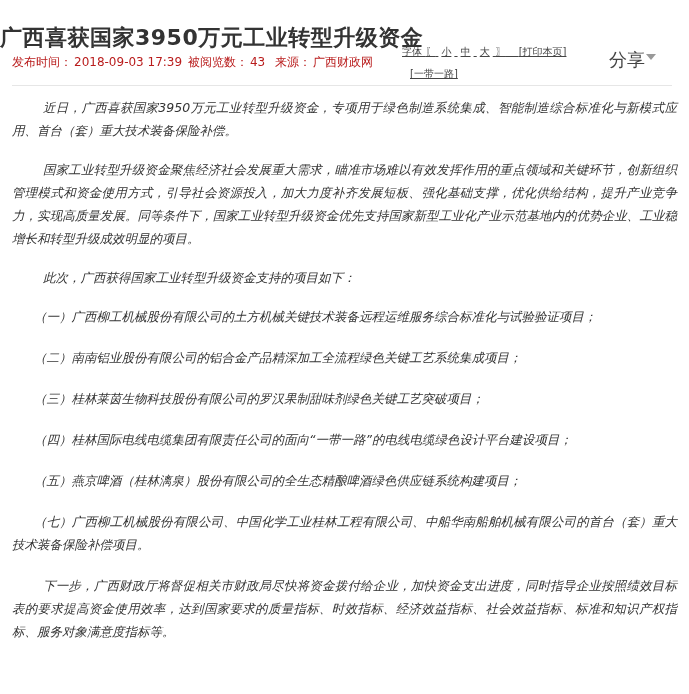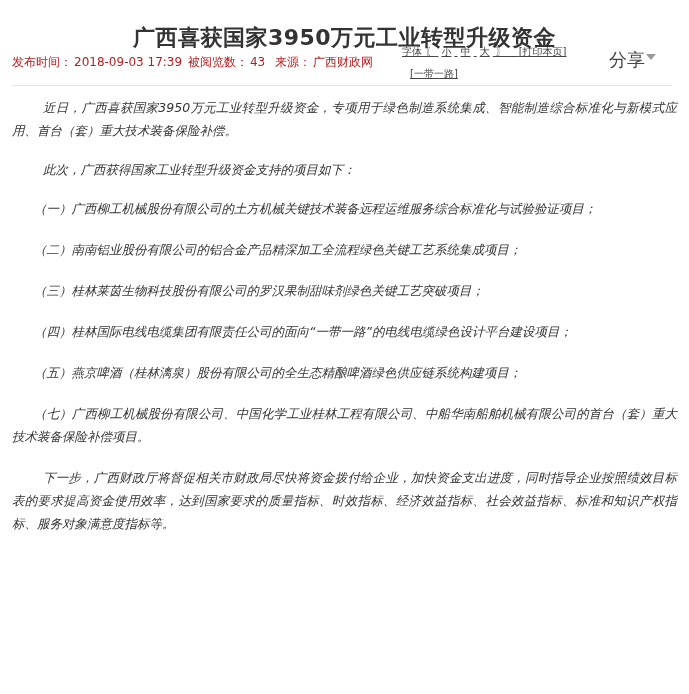--- a/index.html
+++ b/index.html
@@ -13,21 +13,20 @@
       overflow: hidden;
       font-family: "DejaVu Sans", "Liberation Sans", sans-serif;
       color: #333333;
       position: relative;
     }
     .title {
       position: absolute;
       left: 0;
       top: 7px;
       width: 689px;
-      text-align: center;
       font-size: 22px;
       font-weight: bold;
       color: #333333;
       letter-spacing: 0.5px;
       line-height: 32px;
     }
     .meta {
       position: absolute;
       left: 12px;
       top: 54px;
@@ -131,20 +130,21 @@
 </div>
 
 <div class="share">
   <span>分享</span><span class="share-arrow"></span>
 </div>
 
 <div class="divider"></div>
 
 <div class="content">
   <p>近日，广西喜获国家3950万元工业转型升级资金，专项用于绿色制造系统集成、智能制造综合标准化与新模式应用、首台（套）重大技术装备保险补偿。</p>
+  <p>国家工业转型升级资金聚焦经济社会发展重大需求，瞄准市场难以有效发挥作用的重点领域和关键环节，创新组织管理模式和资金使用方式，引导社会资源投入，加大力度补齐发展短板、强化基础支撑，优化供给结构，提升产业竞争力，实现高质量发展。同等条件下，国家工业转型升级资金优先支持国家新型工业化产业示范基地内的优势企业、工业稳增长和转型升级成效明显的项目。</p>
   <p>此次，广西获得国家工业转型升级资金支持的项目如下：</p>
   <p class="item">（一）广西柳工机械股份有限公司的土方机械关键技术装备远程运维服务综合标准化与试验验证项目；</p>
   <p class="item">（二）南南铝业股份有限公司的铝合金产品精深加工全流程绿色关键工艺系统集成项目；</p>
   <p class="item">（三）桂林莱茵生物科技股份有限公司的罗汉果制甜味剂绿色关键工艺突破项目；</p>
   <p class="item">（四）桂林国际电线电缆集团有限责任公司的面向“一带一路”的电线电缆绿色设计平台建设项目；</p>
   <p class="item">（五）燕京啤酒（桂林漓泉）股份有限公司的全生态精酿啤酒绿色供应链系统构建项目；</p>
   <p class="item wrap">（七）广西柳工机械股份有限公司、中国化学工业桂林工程有限公司、中船华南船舶机械有限公司的首台（套）重大技术装备保险补偿项目。</p>
   <p>下一步，广西财政厅将督促相关市财政局尽快将资金拨付给企业，加快资金支出进度，同时指导企业按照绩效目标表的要求提高资金使用效率，达到国家要求的质量指标、时效指标、经济效益指标、社会效益指标、标准和知识产权指标、服务对象满意度指标等。</p>
 </div>
 

